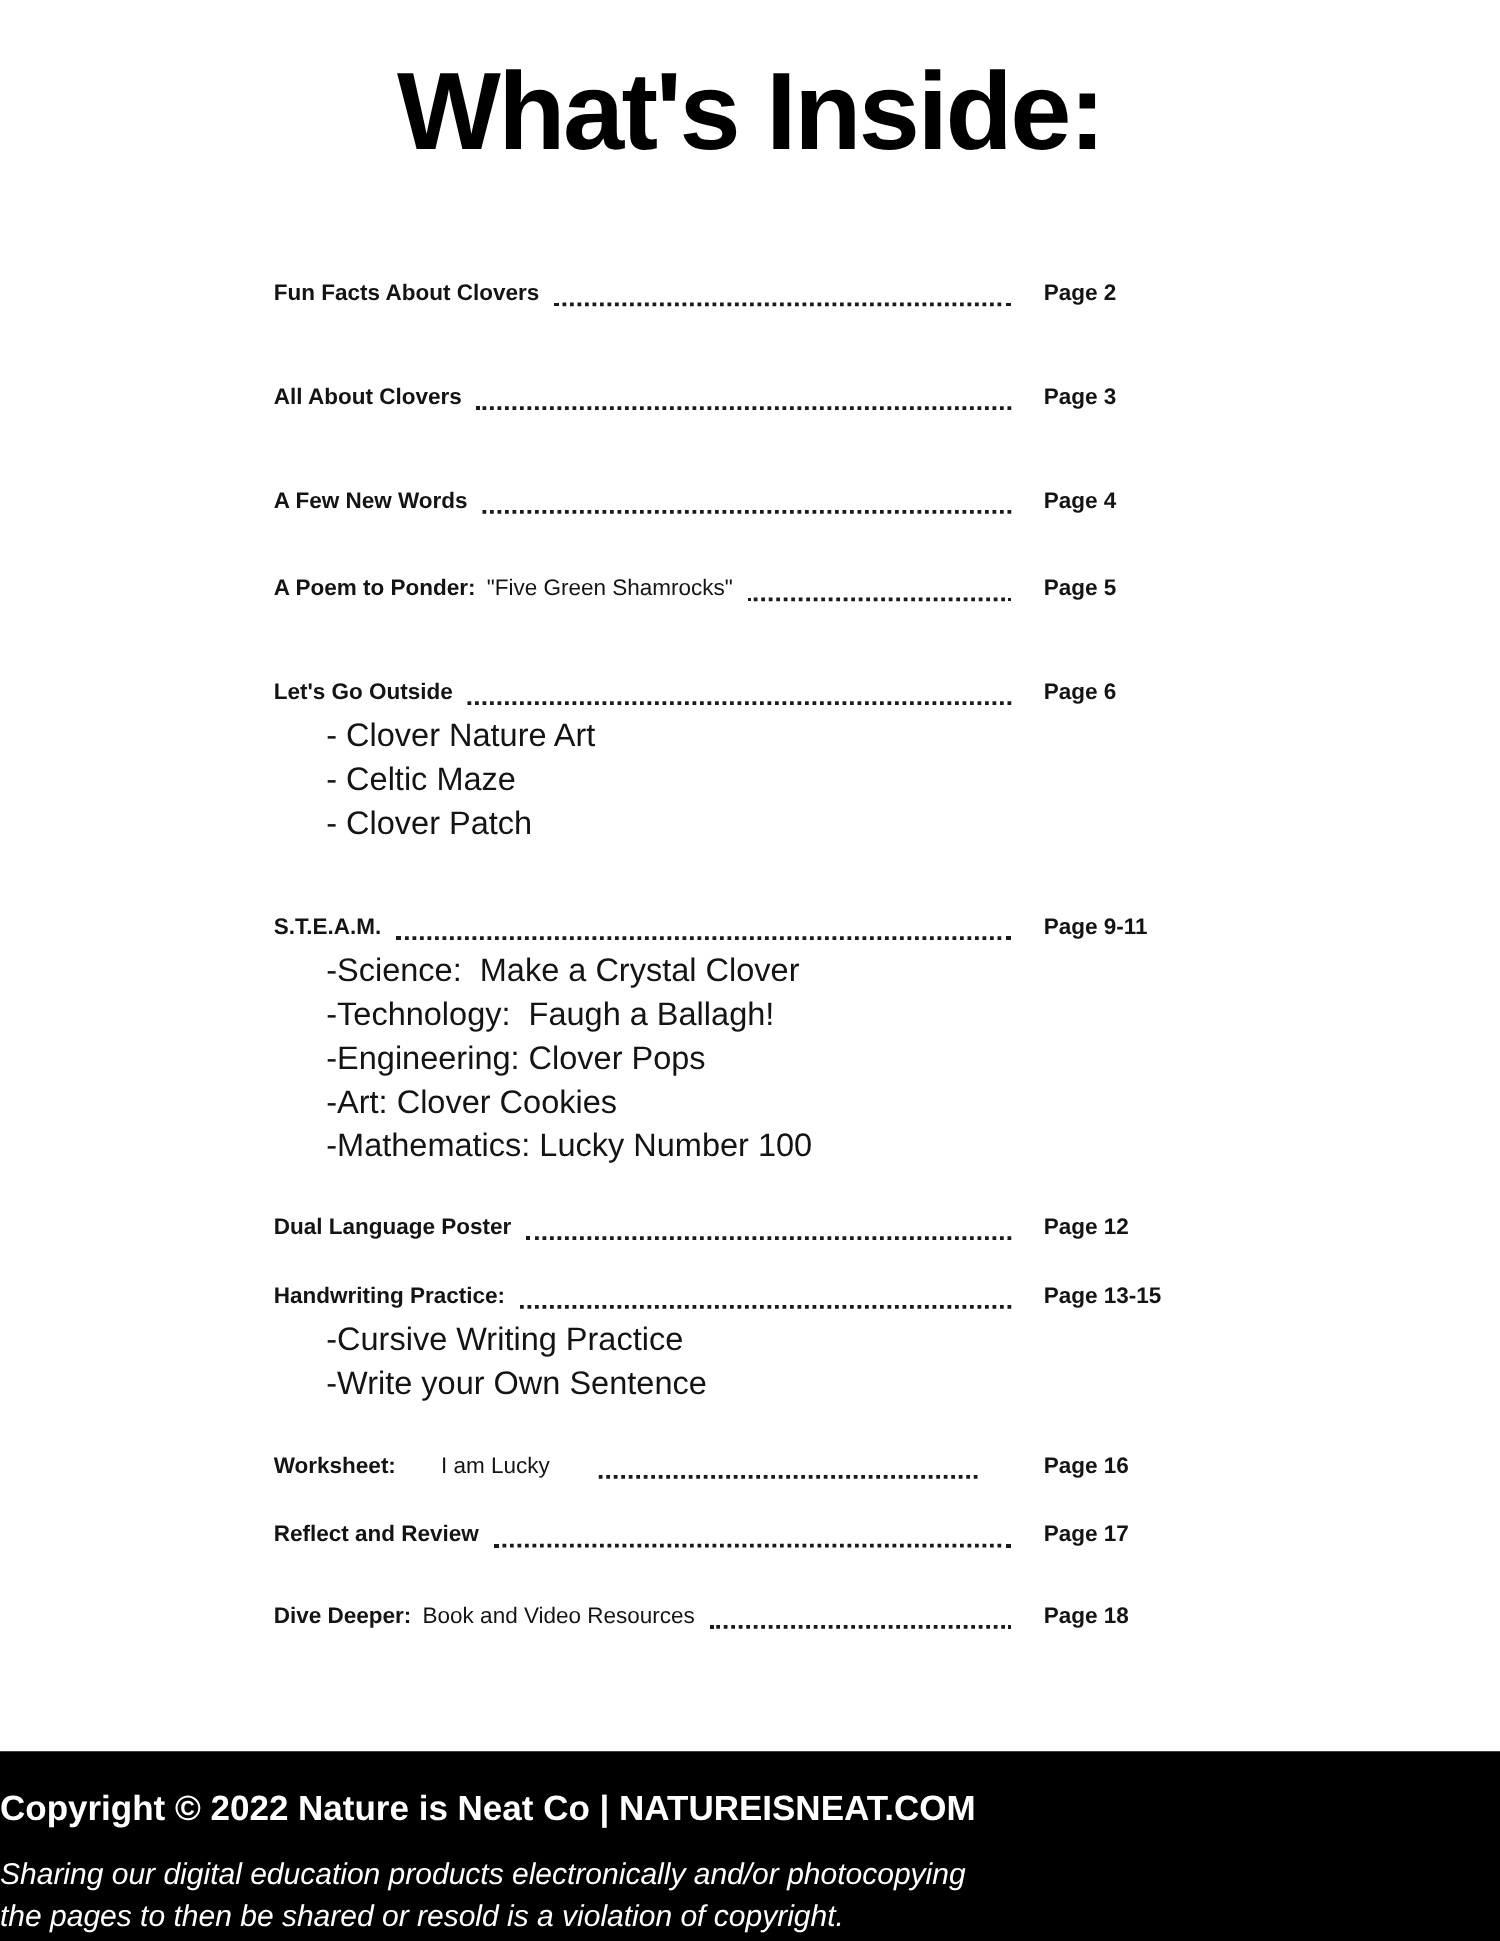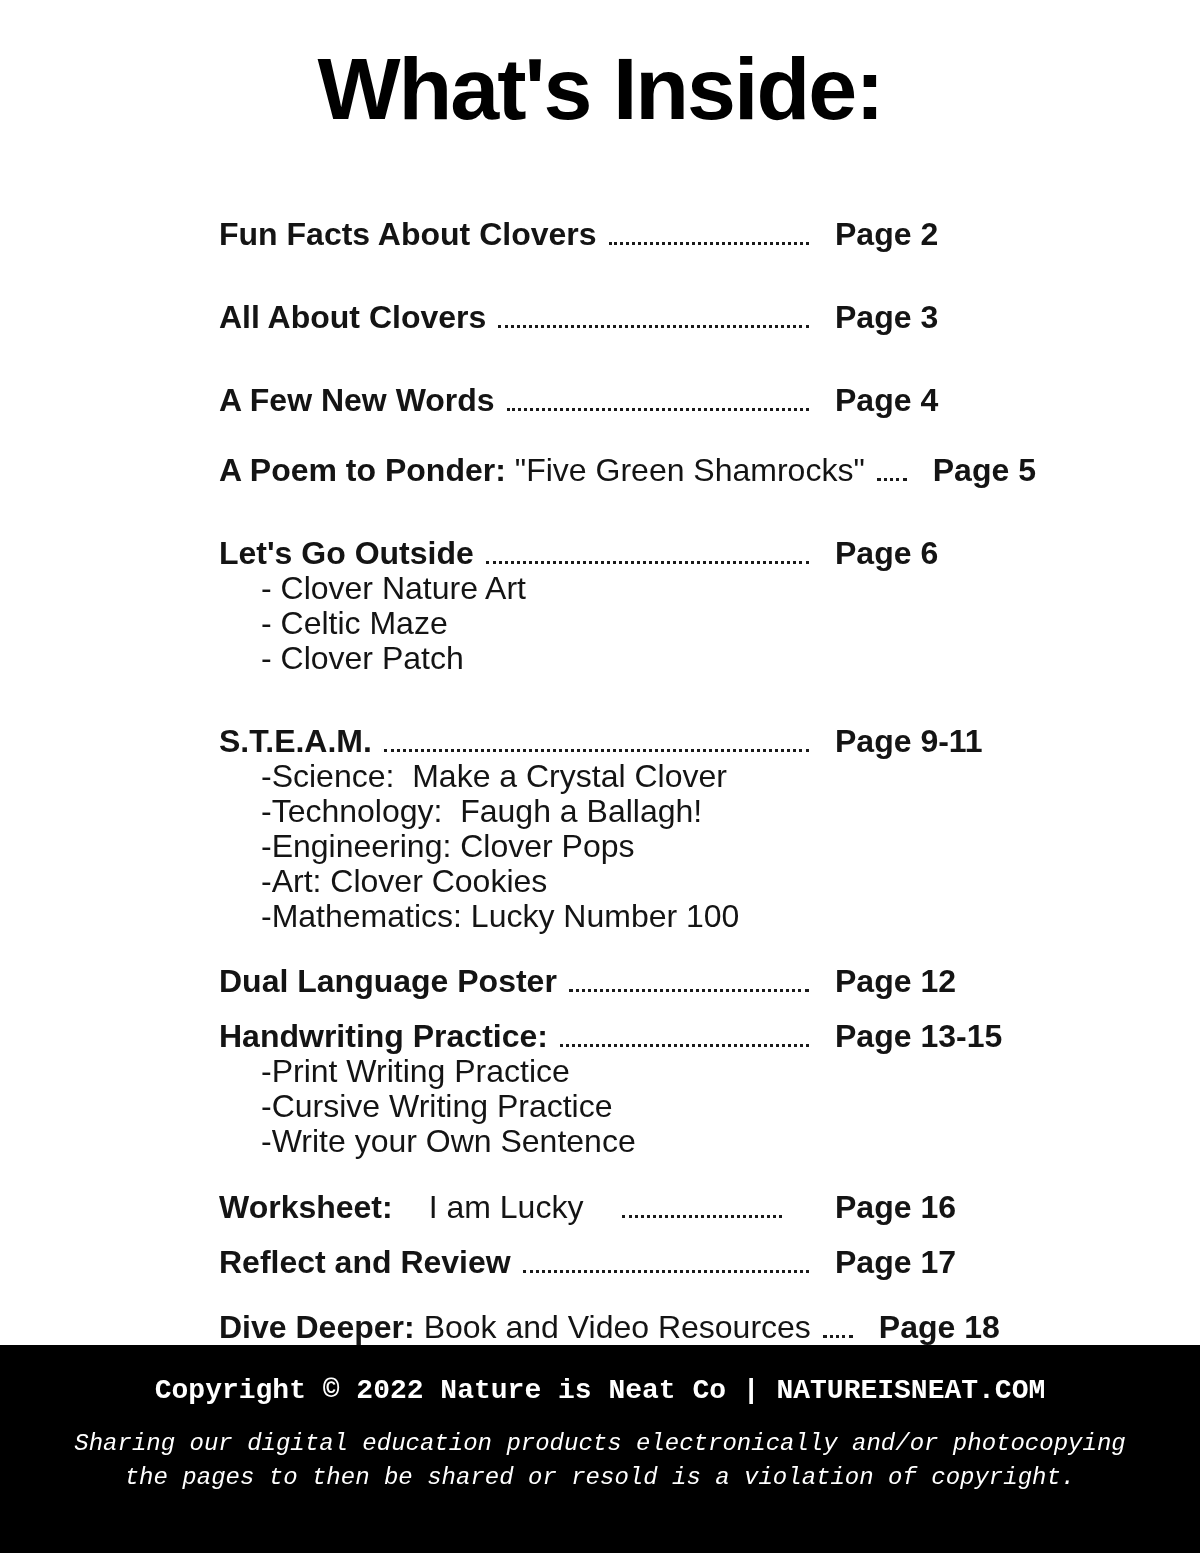--- a/index.html
+++ b/index.html
@@ -25,59 +25,58 @@
     letter-spacing: -2px;
     color: #000000;
   }
   .toc {
     margin-top: 78px;
     padding: 0 215px 0 219px;
   }
   .row {
     display: flex;
     align-items: flex-end;
-    font-size: 32px;
+    font-size: 18px;
     line-height: 35px;
     white-space: nowrap;
   }
   .lb { font-weight: bold; }
   .lr { font-weight: normal; margin-left: 9px; }
   .dots {
     flex: 1 1 auto;
     min-width: 30px;
     height: 0;
     border-bottom: 3px dotted #1a1a1a;
     margin: 0 26px 7px 12px;
   }
   .pg {
     font-weight: bold;
     width: 150px;
     flex: 0 0 150px;
     text-align: left;
   }
   .subs { padding-left: 42px; }
   .sub {
-    font-size: 32px;
+    font-size: 26px;
     line-height: 35px;
     font-weight: normal;
     white-space: pre-wrap;
   }
   .g36 { margin-top: 48px; }
   .g35 { margin-top: 35px; }
   .g32 { margin-top: 20px; }
   .g31 { margin-top: 31px; gap: 27px; }
   .g30 { margin-top: 30px; }
   .footer {
     margin-top: auto;
     background: #000000;
     color: #ffffff;
-    height: 236px;
+    height: 152px;
     padding-top: 28px;
-    text-align: center;
-    font-family: Liberation Mono, monospace;
+    text-align: left;
   }
   .footer .copyright {
     font-size: 28px;
     font-weight: bold;
     line-height: 36px;
   }
   .footer .notice {
     margin-top: 18px;
     font-size: 24px;
     font-style: italic;
@@ -147,21 +146,20 @@
       <span class="dots"></span>
       <span class="pg">Page 12</span>
     </div>
 
     <div class="row g32">
       <span class="lb">Handwriting Practice:</span>
       <span class="dots"></span>
       <span class="pg">Page 13-15</span>
     </div>
     <div class="subs">
-      <div class="sub">-Print Writing Practice</div>
       <div class="sub">-Cursive Writing Practice</div>
       <div class="sub">-Write your Own Sentence</div>
     </div>
 
     <div class="row g31">
       <span class="lb">Worksheet:</span>
       <span class="lr">I am Lucky</span>
       <span class="dots"></span>
       <span class="pg">Page 16</span>
     </div>

